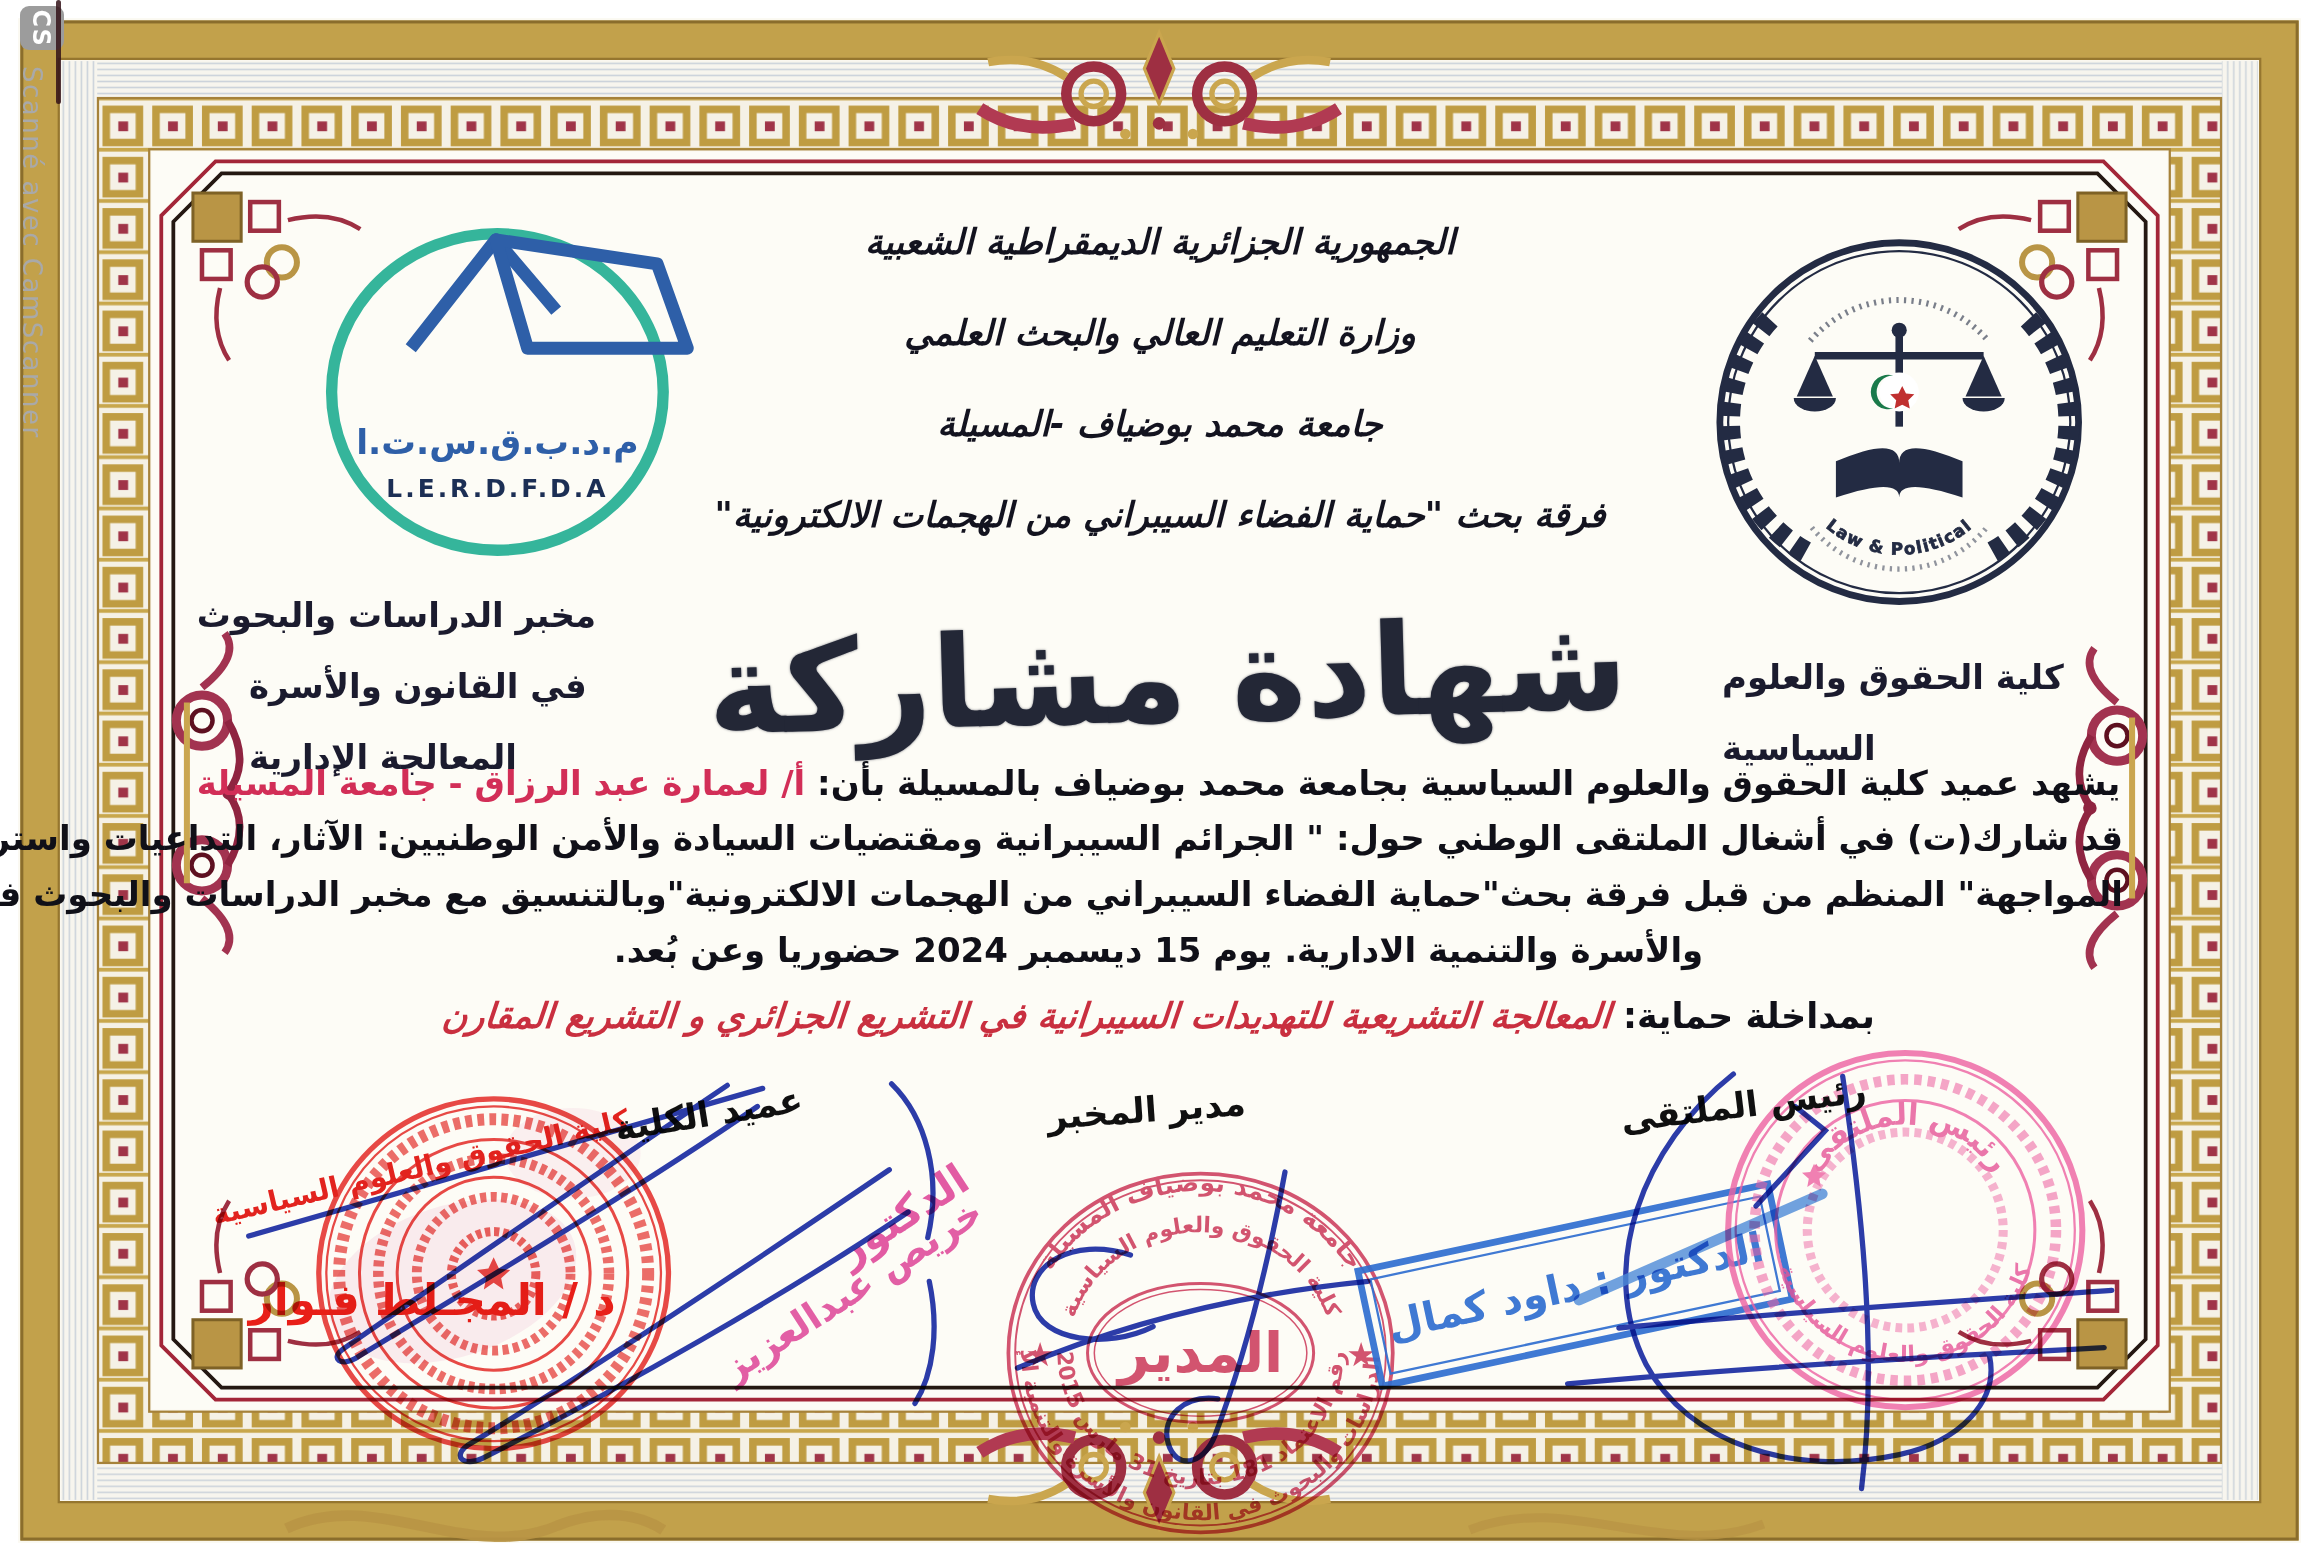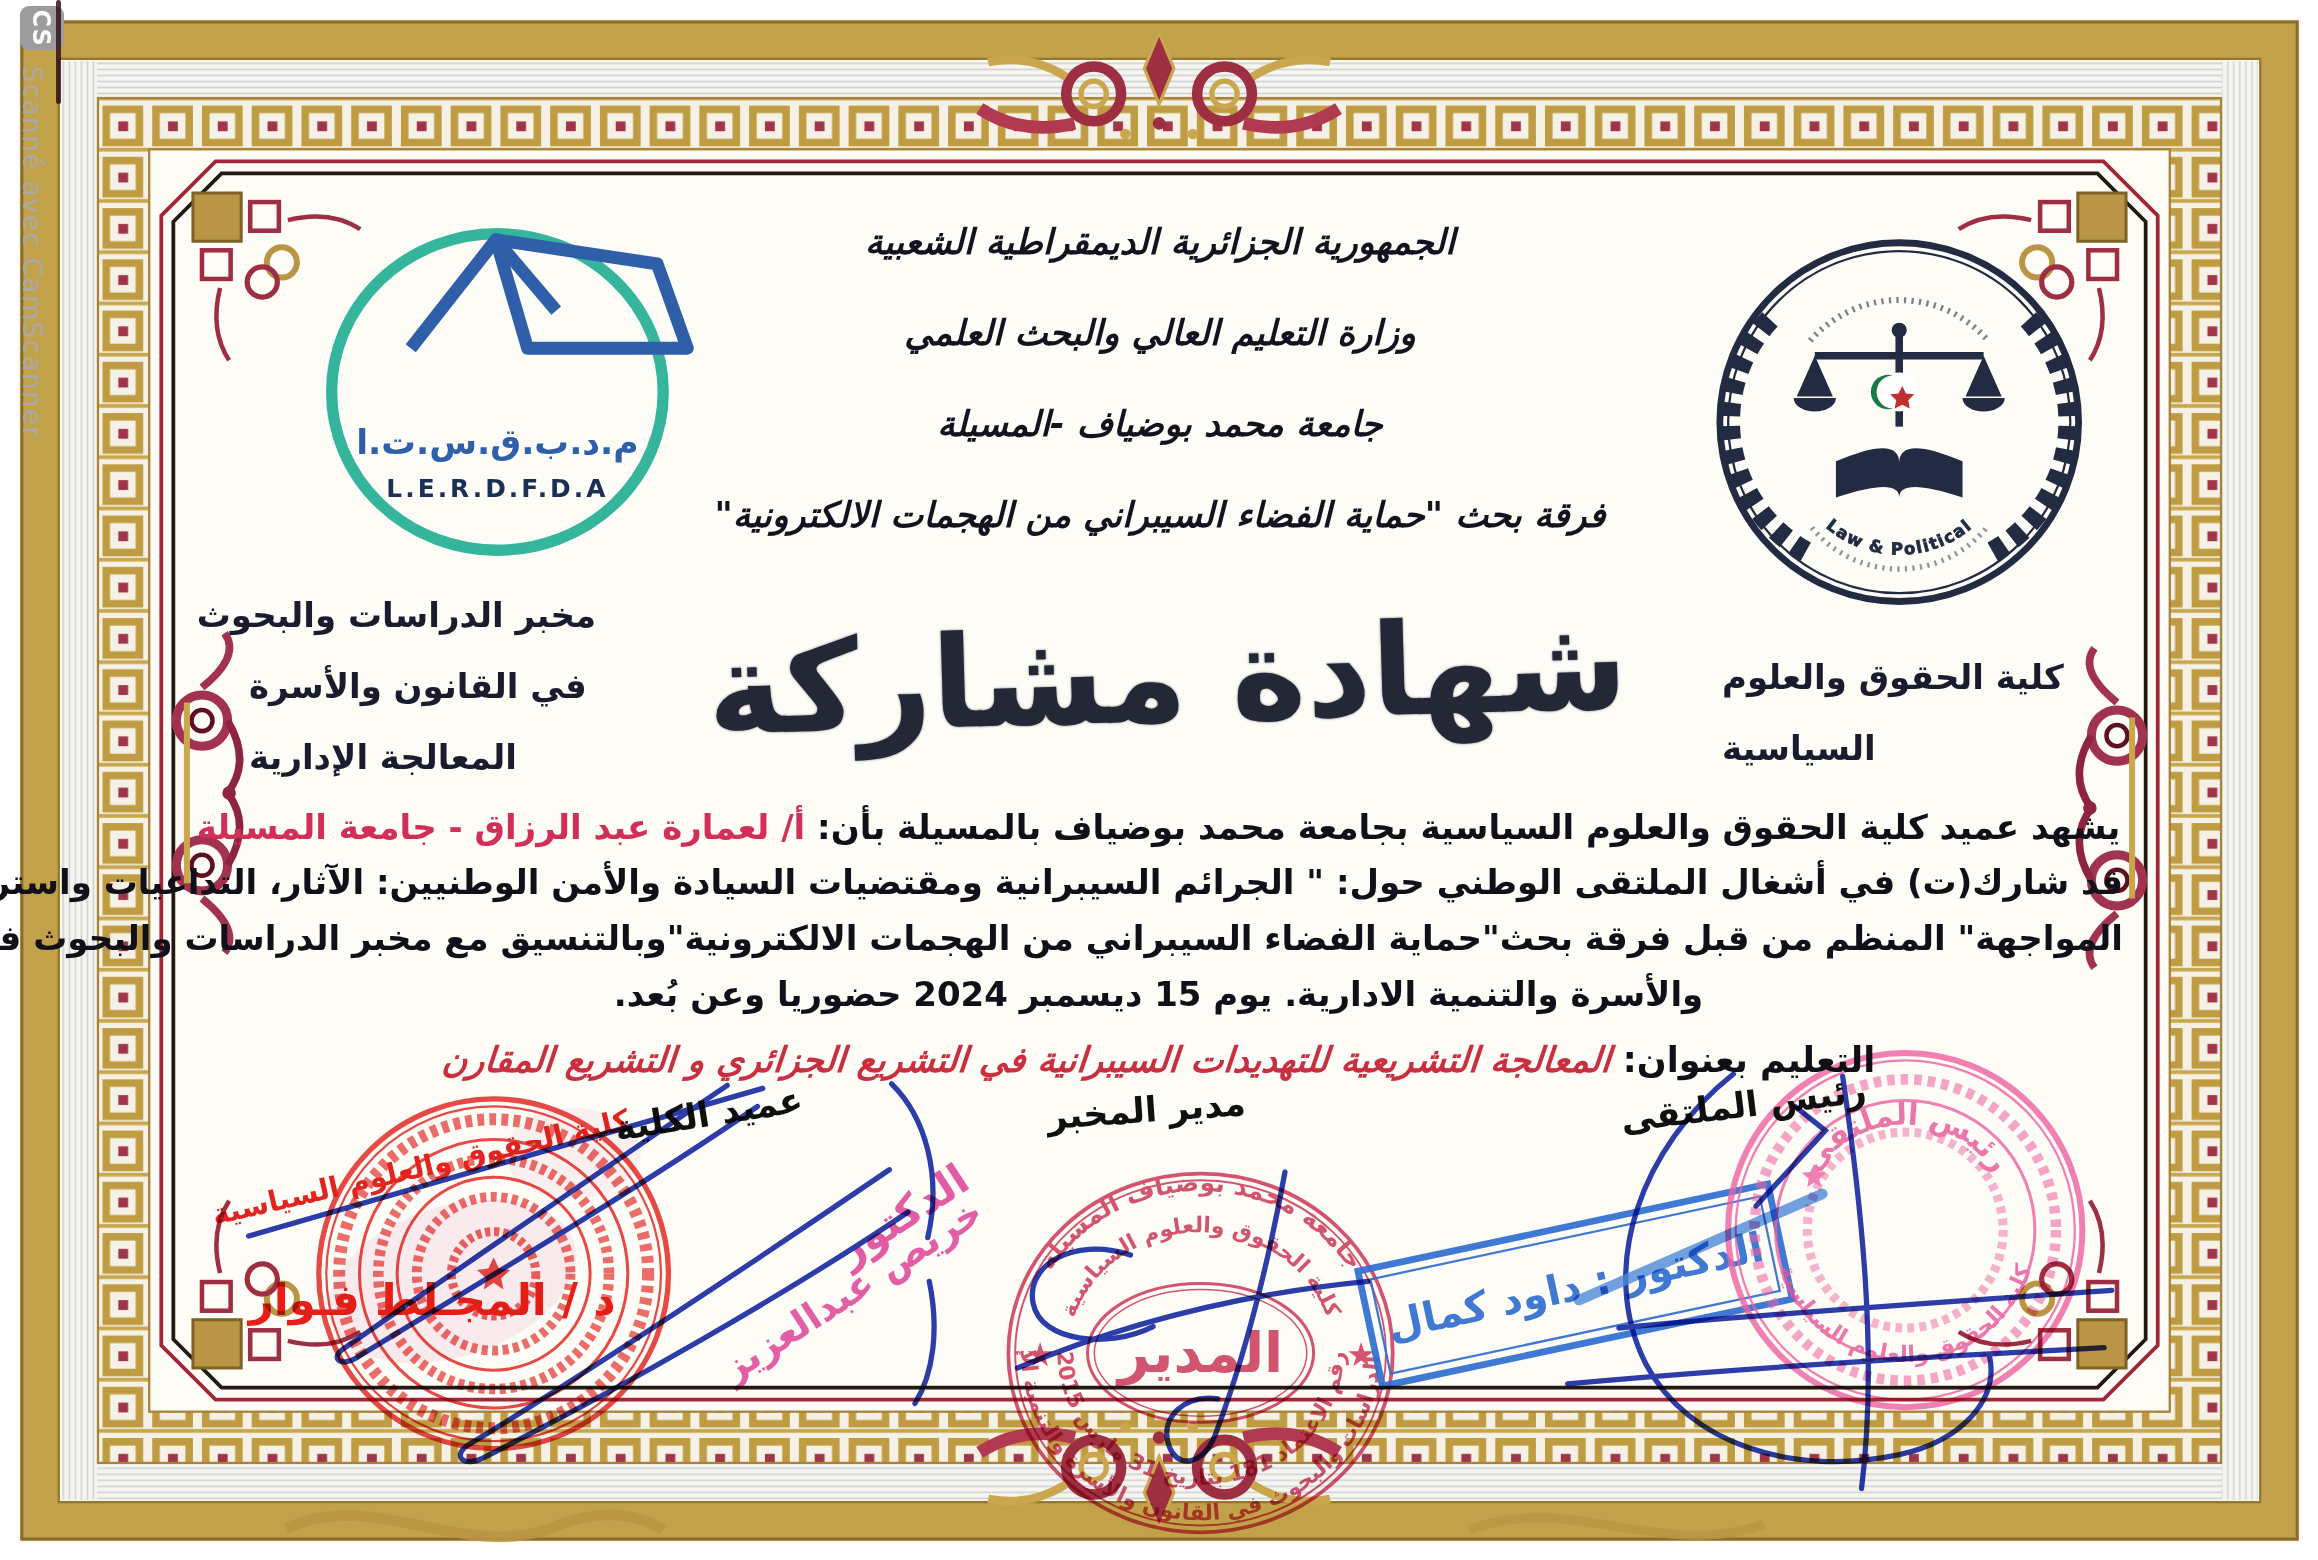--- a/index.html
+++ b/index.html
@@ -26,21 +26,21 @@
 
   
   .textlayer{z-index:2;}
   .hdr{left:482px;top:197px;width:1356px;text-align:center;color:#13131f;font-weight:bold;direction:rtl;font-style:italic;}
   .hdr .hl{font-size:35px;line-height:91px;white-space:nowrap;}
   .title{
     left:595px;top:603px;width:1145px;text-align:center;direction:rtl;
     font-size:127px;font-weight:bold;color:#232736;transform:rotate(-1.6deg);
     text-shadow:0 0 2.3px rgba(25,28,45,.65);white-space:nowrap;
   }
-  .bline{left:194px;width:1929px;text-align:center;direction:rtl;font-weight:bold;color:#101018;font-size:34px;white-space:nowrap;margin-top:44px;}
+  .bline{left:194px;width:1929px;text-align:center;direction:rtl;font-weight:bold;color:#101018;font-size:34px;white-space:nowrap;}
   .red-name{color:#d22e57;}
   .lede-red{color:#c92f3f;font-style:italic;display:inline-block;transform:skewX(-5deg);}
   .cap{position:absolute;text-align:left;font-weight:bold;color:#1b1b2e;direction:rtl;}
   .cap .cl{font-size:34px;line-height:71px;white-space:nowrap;}
   .siglabel{position:absolute;font-size:35px;font-weight:bold;color:#101010;direction:rtl;white-space:nowrap;z-index:4;}
 
   
   .stamps{z-index:3;mix-blend-mode:multiply;}
   .sigs{z-index:5;mix-blend-mode:multiply;}
 
@@ -206,21 +206,21 @@
   <div class="abs title">شهادة مشاركة</div>
 
   <div class="abs bline" style="top:763px;">
     <span>يشهد عميد كلية الحقوق والعلوم السياسية بجامعة محمد بوضياف بالمسيلة بأن:</span>
     <span class="red-name">أ/ لعمارة عبد الرزاق - جامعة المسيلة</span>
   </div>
   <div class="abs bline" style="top:818px;">قد شارك(ت) في أشغال الملتقى الوطني حول: " الجرائم السيبرانية ومقتضيات السيادة والأمن الوطنيين: الآثار، التداعيات واستراتيجيات</div>
   <div class="abs bline" style="top:874px;">المواجهة" المنظم من قبل  فرقة بحث"حماية الفضاء السيبراني من الهجمات الالكترونية"وبالتنسيق مع مخبر الدراسات والبحوث في القانون</div>
   <div class="abs bline" style="top:930px;">والأسرة والتنمية الادارية. يوم 15 ديسمبر 2024  حضوريا وعن بُعد.</div>
   <div class="abs bline" style="top:996px;font-size:35px;">
-    <span>التعليم بعنوان:</span>
+    <span>بمداخلة حماية:</span>
     <span class="lede-red">المعالجة التشريعية للتهديدات السيبرانية في التشريع الجزائري و التشريع المقارن</span>
   </div>
 </div>
 
 <svg class="layer stamps" width="2319" height="1561" viewBox="0 0 3077 2071" aria-hidden="true">
 
   <g stroke="#e4231f" fill="none" opacity="0.82">
     <circle cx="655" cy="1690" r="232" stroke-width="7"></circle>
     <circle cx="655" cy="1690" r="222" stroke-width="3"></circle>
     <circle cx="655" cy="1690" r="178" stroke-width="4"></circle>

